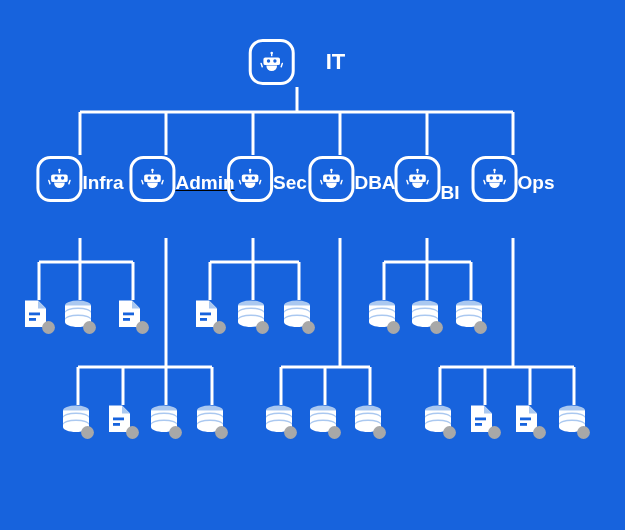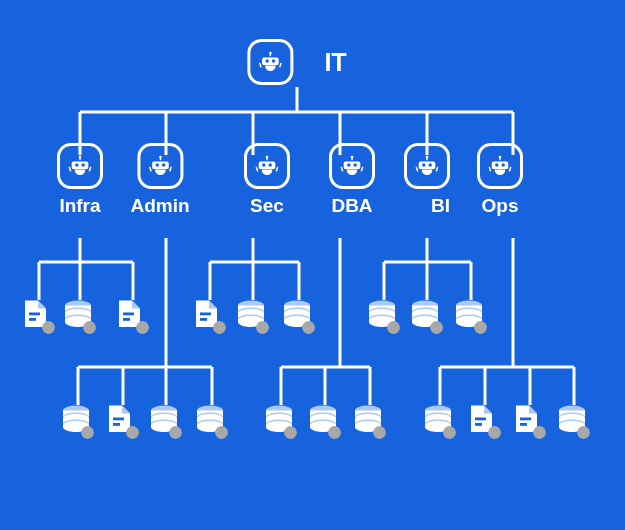--- a/index.html
+++ b/index.html
@@ -22,21 +22,21 @@
     position: absolute;
     left: 0;
     top: 0;
     width: 625px;
     height: 530px;
   }
   .node {
     position: absolute;
     transform: translate(-50%, -50%);
     display: flex;
-    flex-direction: column;
+    flex-direction: row;
     align-items: center;
   }
   .bot-box {
     width: 46px;
     height: 46px;
     border: 3px solid #ffffff;
     border-radius: 14px;
     box-sizing: border-box;
     display: flex;
     align-items: center;
@@ -50,21 +50,21 @@
     line-height: 1;
     white-space: nowrap;
   }
   .root-node {
     flex-direction: row;
     align-items: center;
   }
   .root-node .node-label {
     margin-top: 0;
     margin-left: 31px;
-    font-size: 25px;
+    font-size: 22px;
   }
   .leaf {
     position: absolute;
     transform: translate(-50%, -50%);
     width: 34px;
     height: 38px;
   }
   .leaf svg {
     display: block;
   }
@@ -158,21 +158,21 @@
               <rect x="21.3" y="12.6" width="1.5" height="5.0" rx="0.7" transform="rotate(18 22.1 15.1)"></rect>
             </g>
             <g fill="#1763dd">
               <circle cx="8.8" cy="11.0" r="1.7"></circle>
               <circle cx="15.2" cy="11.0" r="1.7"></circle>
             </g>
           </svg>
         </div>
         <div class="node-label">Infra</div>
       </div>
-      <div class="node" style="left: 160px; top: 179px;">
+      <div class="node" style="left: 182px; top: 179px; text-decoration: underline;">
         <div class="bot-box">
           <svg width="24" height="24" viewBox="0 0 24 24" aria-hidden="true">
             <g fill="#ffffff">
               <circle cx="12" cy="3.0" r="1.3"></circle>
               <rect x="11.3" y="3.8" width="1.4" height="2.4"></rect>
               <path d="M5.6 7.4h12.8a1.9 1.9 0 0 1 1.9 1.9v3.9a1.9 1.9 0 0 1-1.9 1.9H5.6a1.9 1.9 0 0 1-1.9-1.9V9.3a1.9 1.9 0 0 1 1.9-1.9z"></path>
               <path d="M6.6 15.6h10.8a5.4 5.4 0 0 1-10.8 0z"></path>
               <rect x="1.2" y="12.6" width="1.5" height="5.0" rx="0.7" transform="rotate(-18 1.9 15.1)"></rect>
               <rect x="21.3" y="12.6" width="1.5" height="5.0" rx="0.7" transform="rotate(18 22.1 15.1)"></rect>
             </g>
@@ -234,21 +234,21 @@
               <rect x="21.3" y="12.6" width="1.5" height="5.0" rx="0.7" transform="rotate(18 22.1 15.1)"></rect>
             </g>
             <g fill="#1763dd">
               <circle cx="8.8" cy="11.0" r="1.7"></circle>
               <circle cx="15.2" cy="11.0" r="1.7"></circle>
             </g>
           </svg>
         </div>
         <div class="node-label">BI</div>
       </div>
-      <div class="node" style="left: 500px; top: 179px;">
+      <div class="node" style="left: 513px; top: 179px;">
         <div class="bot-box">
           <svg width="24" height="24" viewBox="0 0 24 24" aria-hidden="true">
             <g fill="#ffffff">
               <circle cx="12" cy="3.0" r="1.3"></circle>
               <rect x="11.3" y="3.8" width="1.4" height="2.4"></rect>
               <path d="M5.6 7.4h12.8a1.9 1.9 0 0 1 1.9 1.9v3.9a1.9 1.9 0 0 1-1.9 1.9H5.6a1.9 1.9 0 0 1-1.9-1.9V9.3a1.9 1.9 0 0 1 1.9-1.9z"></path>
               <path d="M6.6 15.6h10.8a5.4 5.4 0 0 1-10.8 0z"></path>
               <rect x="1.2" y="12.6" width="1.5" height="5.0" rx="0.7" transform="rotate(-18 1.9 15.1)"></rect>
               <rect x="21.3" y="12.6" width="1.5" height="5.0" rx="0.7" transform="rotate(18 22.1 15.1)"></rect>
             </g>

